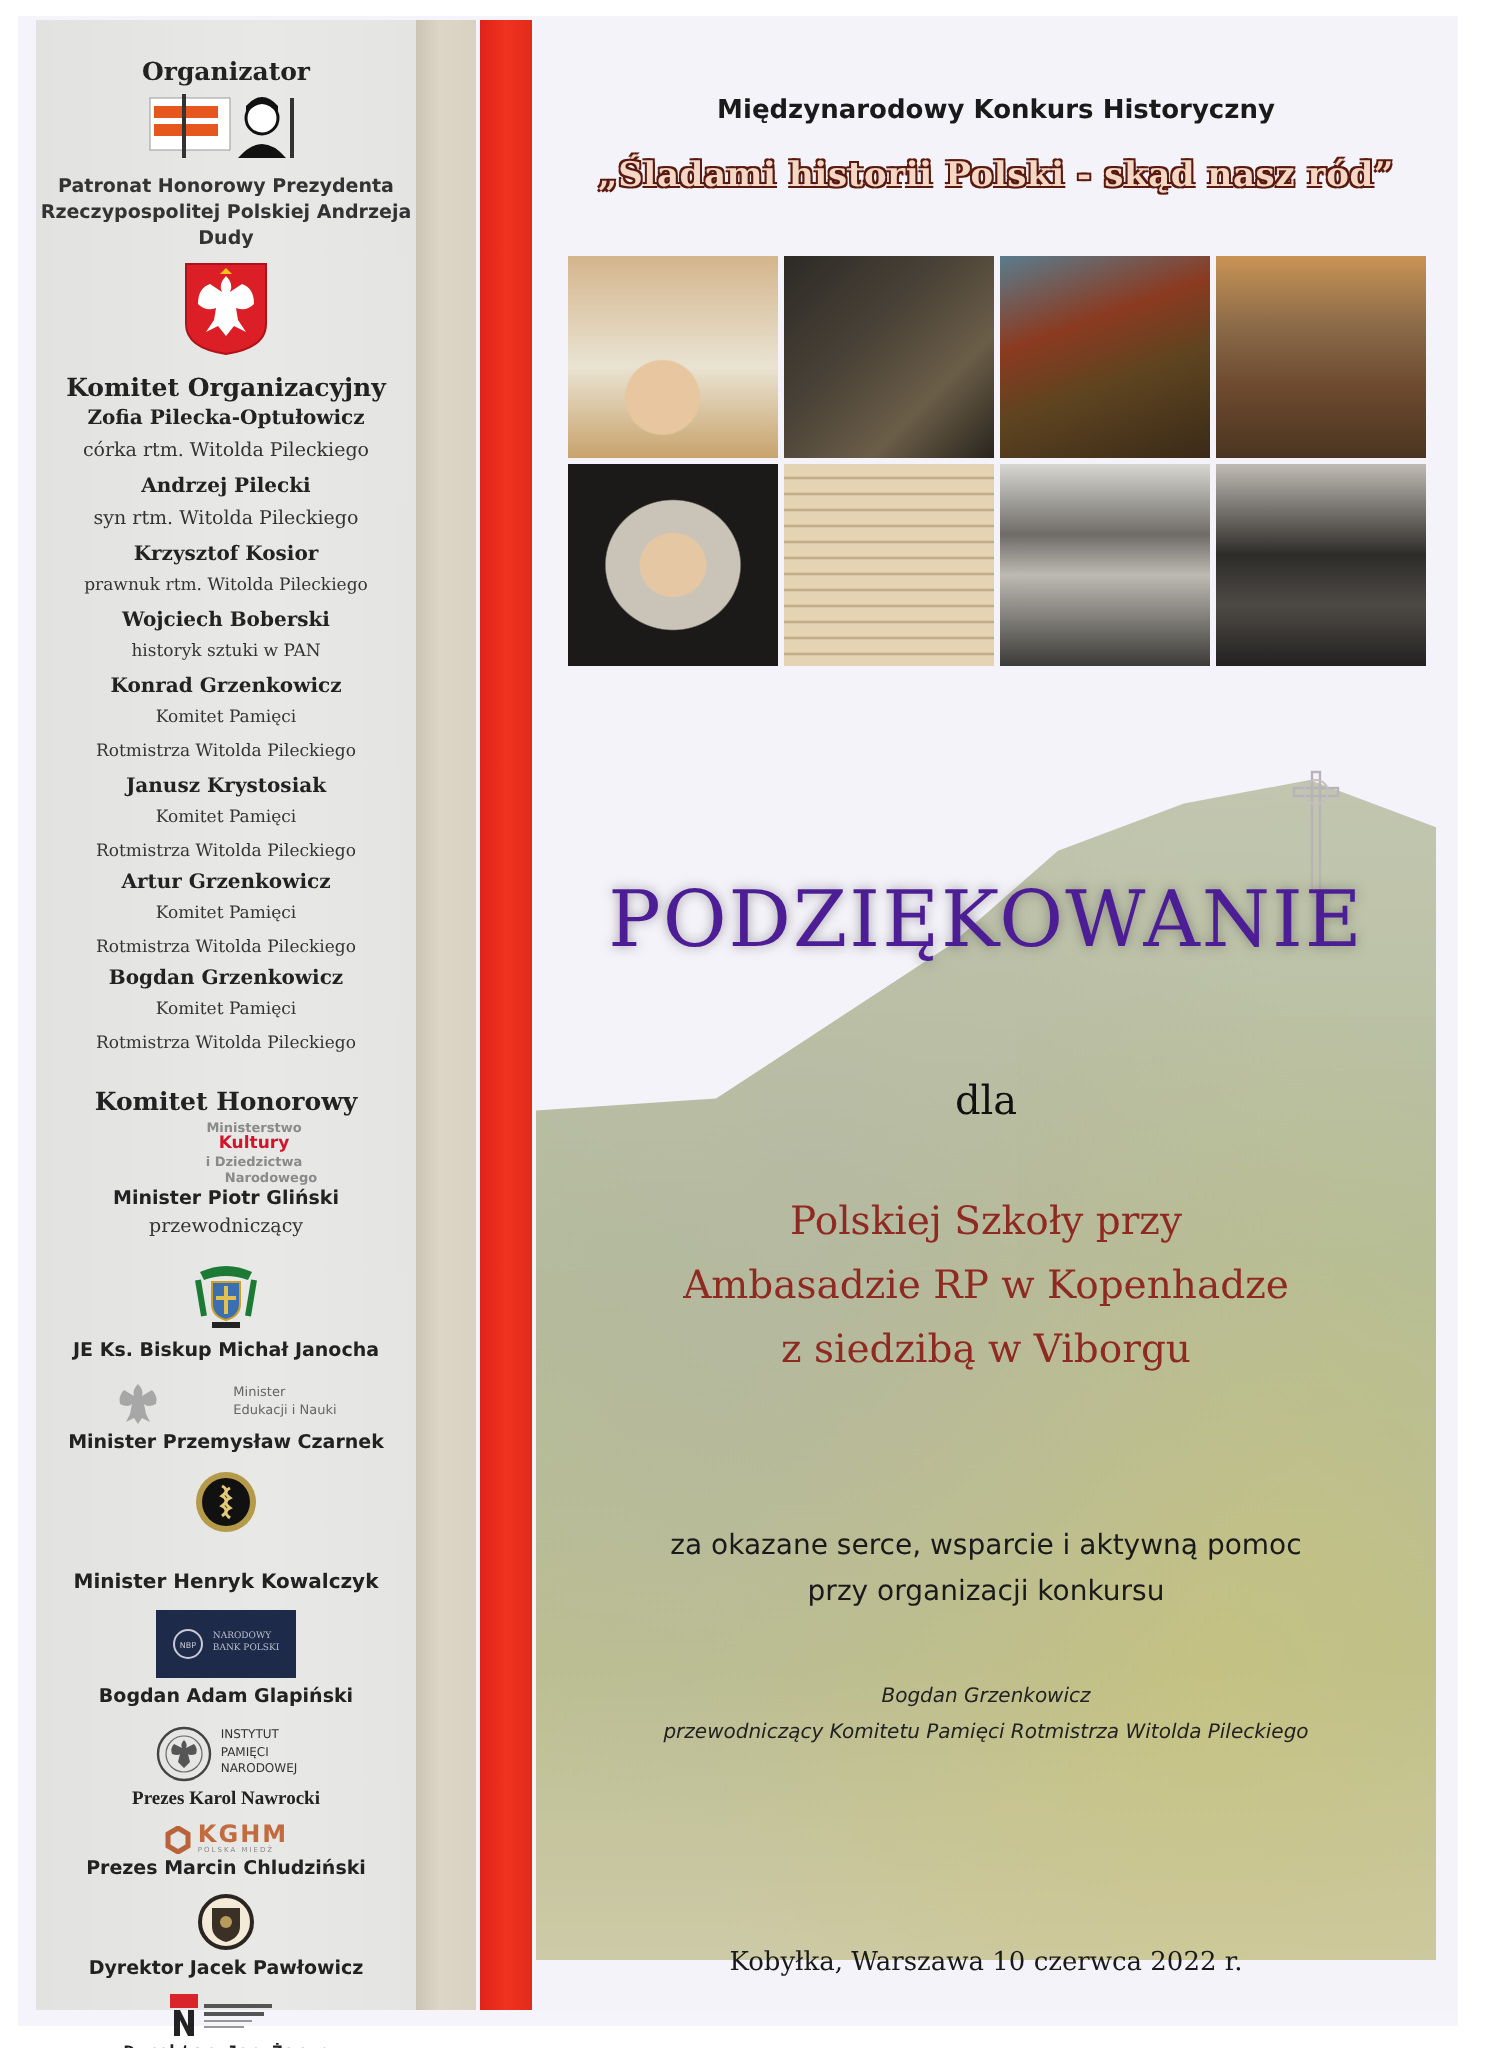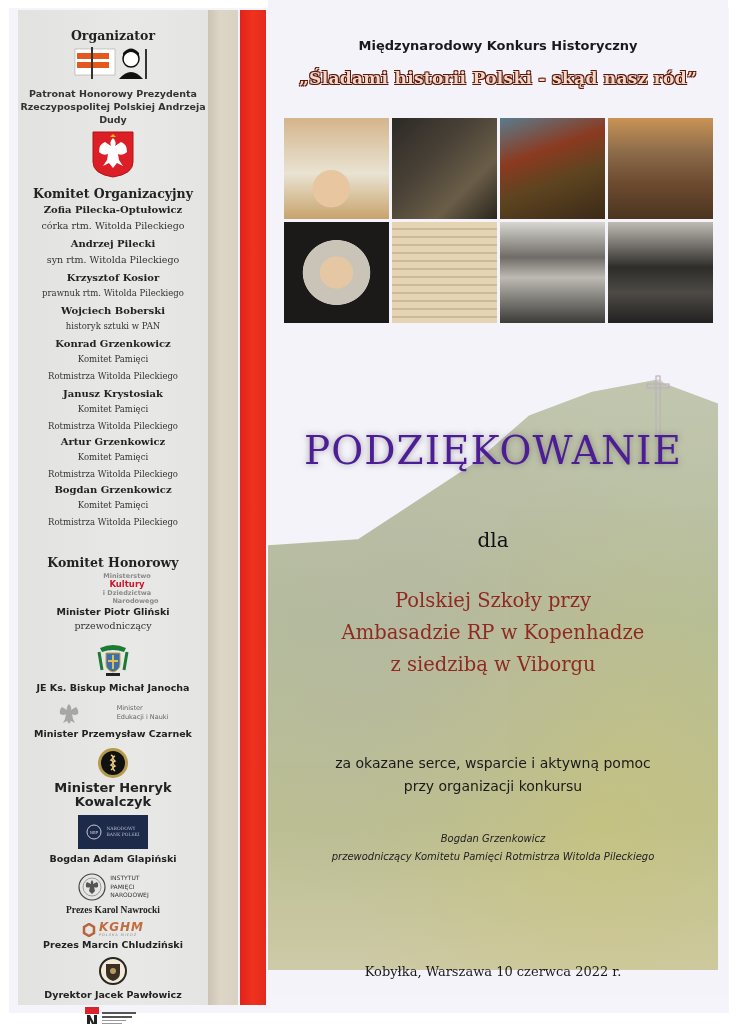--- a/index.html
+++ b/index.html
@@ -29,21 +29,21 @@
   .sb-head { font-weight: bold; font-size: 12.5px; color: #222; }
   .sb-name { font-weight: bold; font-size: 10px; color: #222; line-height: 14px; }
   .sb-role { font-size: 9.5px; color: #333; line-height: 17px; }
   .sb-patron { font-weight: bold; font-size: 9.5px; line-height: 13px; color: #333; font-family: "DejaVu Sans", sans-serif; }
   .sb-hon { font-weight: bold; font-size: 10px; color: #222; line-height: 14px; }
 
   .logo { display: block; margin: 0 auto; }
 
   
   .main {
-    position: absolute; left: 268px; top: 0; width: 460px; height: 995px;
+    position: absolute; left: 268px; top: 10px; width: 460px; height: 995px;
     background: #f5f3fa;
   }
   .mountain {
     position: absolute; left: 0; top: 380px; width: 450px; height: 590px;
     background:
       radial-gradient(ellipse at 30% 40%, rgba(170,170,150,0.5), transparent 60%),
       radial-gradient(ellipse at 75% 75%, rgba(200,190,90,0.45), transparent 55%),
       linear-gradient(180deg,#b9bea2 0%,#a9b38a 40%,#b2b67f 75%,#c7c39a 100%);
     clip-path: polygon(0% 28%, 20% 27%, 46% 14%, 58% 6%, 72% 2%, 86% 0%, 100% 4%, 100% 100%, 0% 100%);
     opacity: 0.85;
@@ -162,21 +162,21 @@
     <div class="sb-name">Artur Grzenkowicz</div>
     <div class="sb-role" style="font-size:8.5px;">Komitet Pamięci</div>
     <div class="sb-role" style="font-size:8.5px;">Rotmistrza Witolda Pileckiego</div>
   </div>
   <div style="margin-top:0px;">
     <div class="sb-name">Bogdan Grzenkowicz</div>
     <div class="sb-role" style="font-size:8.5px;">Komitet Pamięci</div>
     <div class="sb-role" style="font-size:8.5px;">Rotmistrza Witolda Pileckiego</div>
   </div>
 
-  <div class="sb-head" style="margin-top:24px;">Komitet Honorowy</div>
+  <div class="sb-head" style="margin-top:12px;">Komitet Honorowy</div>
 
   <div style="margin-top:2px; font-family:'DejaVu Sans',sans-serif; font-weight:bold; line-height:8px;margin-left:28px;">
     <div style="font-size:6.5px;color:#8a8a8a;">Ministerstwo</div>
     <div style="font-size:8.5px;color:#d0152b;line-height:9px;">Kultury</div>
     <div style="font-size:6.5px;color:#8a8a8a;">i Dziedzictwa</div>
     <div style="font-size:6.5px;color:#8a8a8a;padding-left:17px;">Narodowego</div>
   </div>
   <div class="sb-hon" style="font-family:'DejaVu Sans',sans-serif;font-size:9.5px;">Minister Piotr Gliński</div>
   <div class="sb-role" style="line-height:13px;font-size:9.5px;">przewodniczący</div>
 
@@ -199,21 +199,21 @@
       <div>Edukacji i Nauki</div>
     </div>
   </div>
   <div class="sb-hon" style="margin-top:2px;font-family:'DejaVu Sans',sans-serif;font-size:9.5px;">Minister Przemysław Czarnek</div>
 
   <svg class="logo" width="32" height="32" viewBox="0 0 32 32" style="margin-top:6px;">
     <circle cx="16" cy="16" r="15" fill="#b59a4a"></circle>
     <circle cx="16" cy="16" r="12" fill="#111"></circle>
     <path d="M14 8 Q18 10 14 13 Q18 15 14 18 Q18 20 14 23 M18 9 Q14 11 18 14 Q14 16 18 19 Q14 21 18 24" stroke="#e3c97a" stroke-width="1.5" fill="none"></path>
   </svg>
-  <div class="sb-hon" style="margin-top:2px;font-family:'DejaVu Sans',sans-serif;font-size:13px;">Minister Henryk Kowalczyk</div>
+  <div class="sb-hon" style="margin-top:18px;font-family:'DejaVu Sans',sans-serif;font-size:10px;">Minister Henryk Kowalczyk</div>
 
   <div style="margin:6px auto 0; width:70px; height:34px; background:#1d2a4a; display:flex; align-items:center; justify-content:center; gap:4px;">
     <svg width="16" height="16" viewBox="0 0 16 16">
         <circle cx="8" cy="8" r="7" fill="none" stroke="#c9c9d6" stroke-width="1"></circle>
         <text x="8" y="10" font-size="4" text-anchor="middle" fill="#c9c9d6" font-family="DejaVu Sans, sans-serif">NBP</text>
       </svg>
     <div style="font-family:'DejaVu Serif',serif;font-size:4.5px;line-height:6px;color:#b9bccb;text-align:left;">
       <div>NARODOWY</div>
       <div>BANK POLSKI</div>
     </div>
@@ -231,21 +231,21 @@
       <div>PAMIĘCI</div>
       <div>NARODOWEJ</div>
     </div>
   </div>
   <div class="sb-hon" style="margin-top:1px;font-family:Liberation Serif, serif;font-size:9.5px;">Prezes Karol Nawrocki</div>
 
   <div style="margin-top:4px; display:flex; justify-content:center; align-items:center; gap:3px;">
     <svg width="14" height="14" viewBox="0 0 14 14">
         <path d="M2 4 L7 1 L12 4 L12 10 L7 13 L2 10Z" fill="none" stroke="#b8633b" stroke-width="2.5"></path>
       </svg>
-    <div style="text-align:left;font-family:'DejaVu Sans',sans-serif;font-style:italic;">
+    <div style="text-align:left;font-family:'DejaVu Sans',sans-serif;">
       <div style="font-size:12px;font-weight:bold;color:#c26b3f;line-height:12px;letter-spacing:1px;">KGHM</div>
       <div style="font-size:3.5px;color:#888;line-height:5px;letter-spacing:1px;">POLSKA MIEDŹ</div>
     </div>
   </div>
   <div class="sb-hon" style="margin-top:0px;font-family:'DejaVu Sans',sans-serif;font-size:9.5px;">Prezes Marcin Chludziński</div>
 
   <svg class="logo" width="28" height="28" viewBox="0 0 28 28" style="margin-top:5px;">
     <circle cx="14" cy="14" r="13" fill="#f3ead7" stroke="#2a2520" stroke-width="2"></circle>
     <path d="M7 7 H21 V16 Q21 22 14 24 Q7 22 7 16Z" fill="#3a3026"></path>
     <circle cx="14" cy="14" r="3" fill="#b89a5a"></circle>

